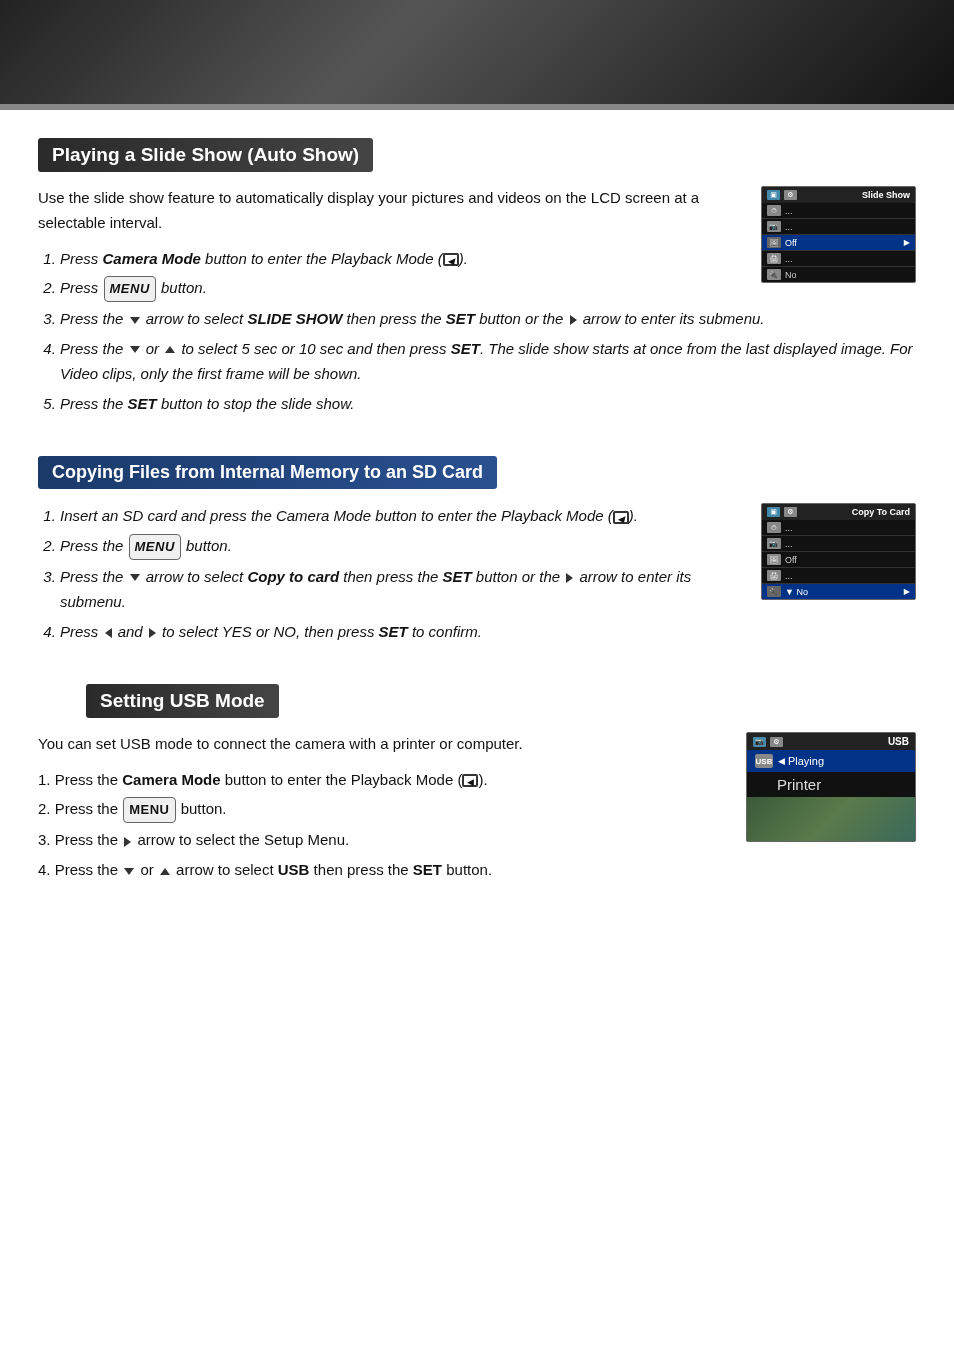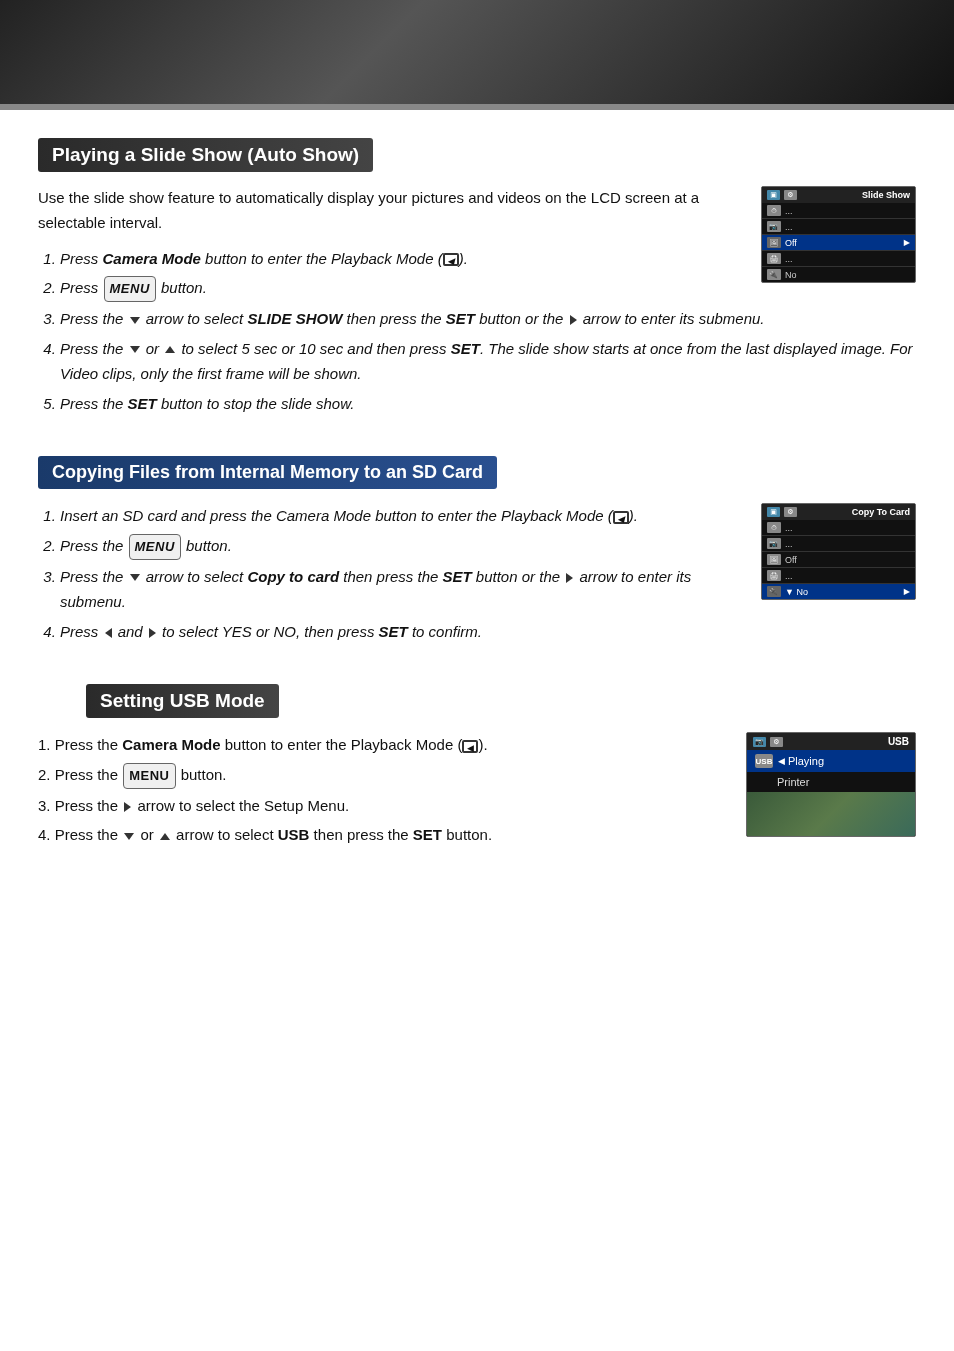--- a/index.html
+++ b/index.html
@@ -266,27 +266,28 @@
             <div style="width:13px;height:10px;background:#4488aa;border-radius:1px;margin-right:4px;font-size:7px;color:#fff;display:flex;align-items:center;justify-content:center;">📷</div>
             <div style="width:13px;height:10px;background:#888;border-radius:1px;font-size:7px;color:#fff;display:flex;align-items:center;justify-content:center;">⚙</div>
             <div style="flex:1;"></div>
             <div style="color:#fff;font-size:10px;font-weight:bold;">USB</div>
           </div>
           <div style="display:flex;align-items:center;padding:4px 8px;background:#003388;color:#fff;font-size:11px;">
             <div style="width:18px;height:14px;background:#888;border-radius:2px;margin-right:5px;display:flex;align-items:center;justify-content:center;font-size:8px;color:#fff;font-weight:bold;">USB</div>
             <span style="font-size:9px;margin-right:3px;">◀</span>
             <span>Playing</span>
           </div>
-          <div style="display:flex;align-items:center;padding:4px 8px 4px 30px;color:#ddd;font-size:11px;">
+          <div style="display:flex;align-items:center;padding:4px 8px 4px 30px;color:#ddd;font-size:15px;">
             <span>Printer</span>
           </div>
           <div style="height:44px;background:linear-gradient(135deg, #3a5a3a 0%, #5a7a4a 50%, #3a6a5a 100%);"></div>
         </div>
       </div>
 
+      <p>You can set USB mode to connect the camera with a printer or computer.</p>
 
       <ul class="list-manual">
         <li>1. Press the <strong>Camera Mode</strong> button to enter the Playback Mode (<span style="display:inline-block;border:2px solid #333;border-radius:2px;width:16px;height:13px;vertical-align:middle;text-align:center;font-size:9px;line-height:13px;">◀</span>).</li>
         <li>2. Press the <span class="btn-icon">MENU</span> button.</li>
         <li>3. Press the <span class="arrow-right"></span> arrow to select the Setup Menu.</li>
         <li>4. Press the <span class="arrow-down"></span> or <span class="arrow-up"></span> arrow to select <strong>USB</strong> then press the <strong>SET</strong> button.</li>
       </ul>
     </div>
   </div>
 

